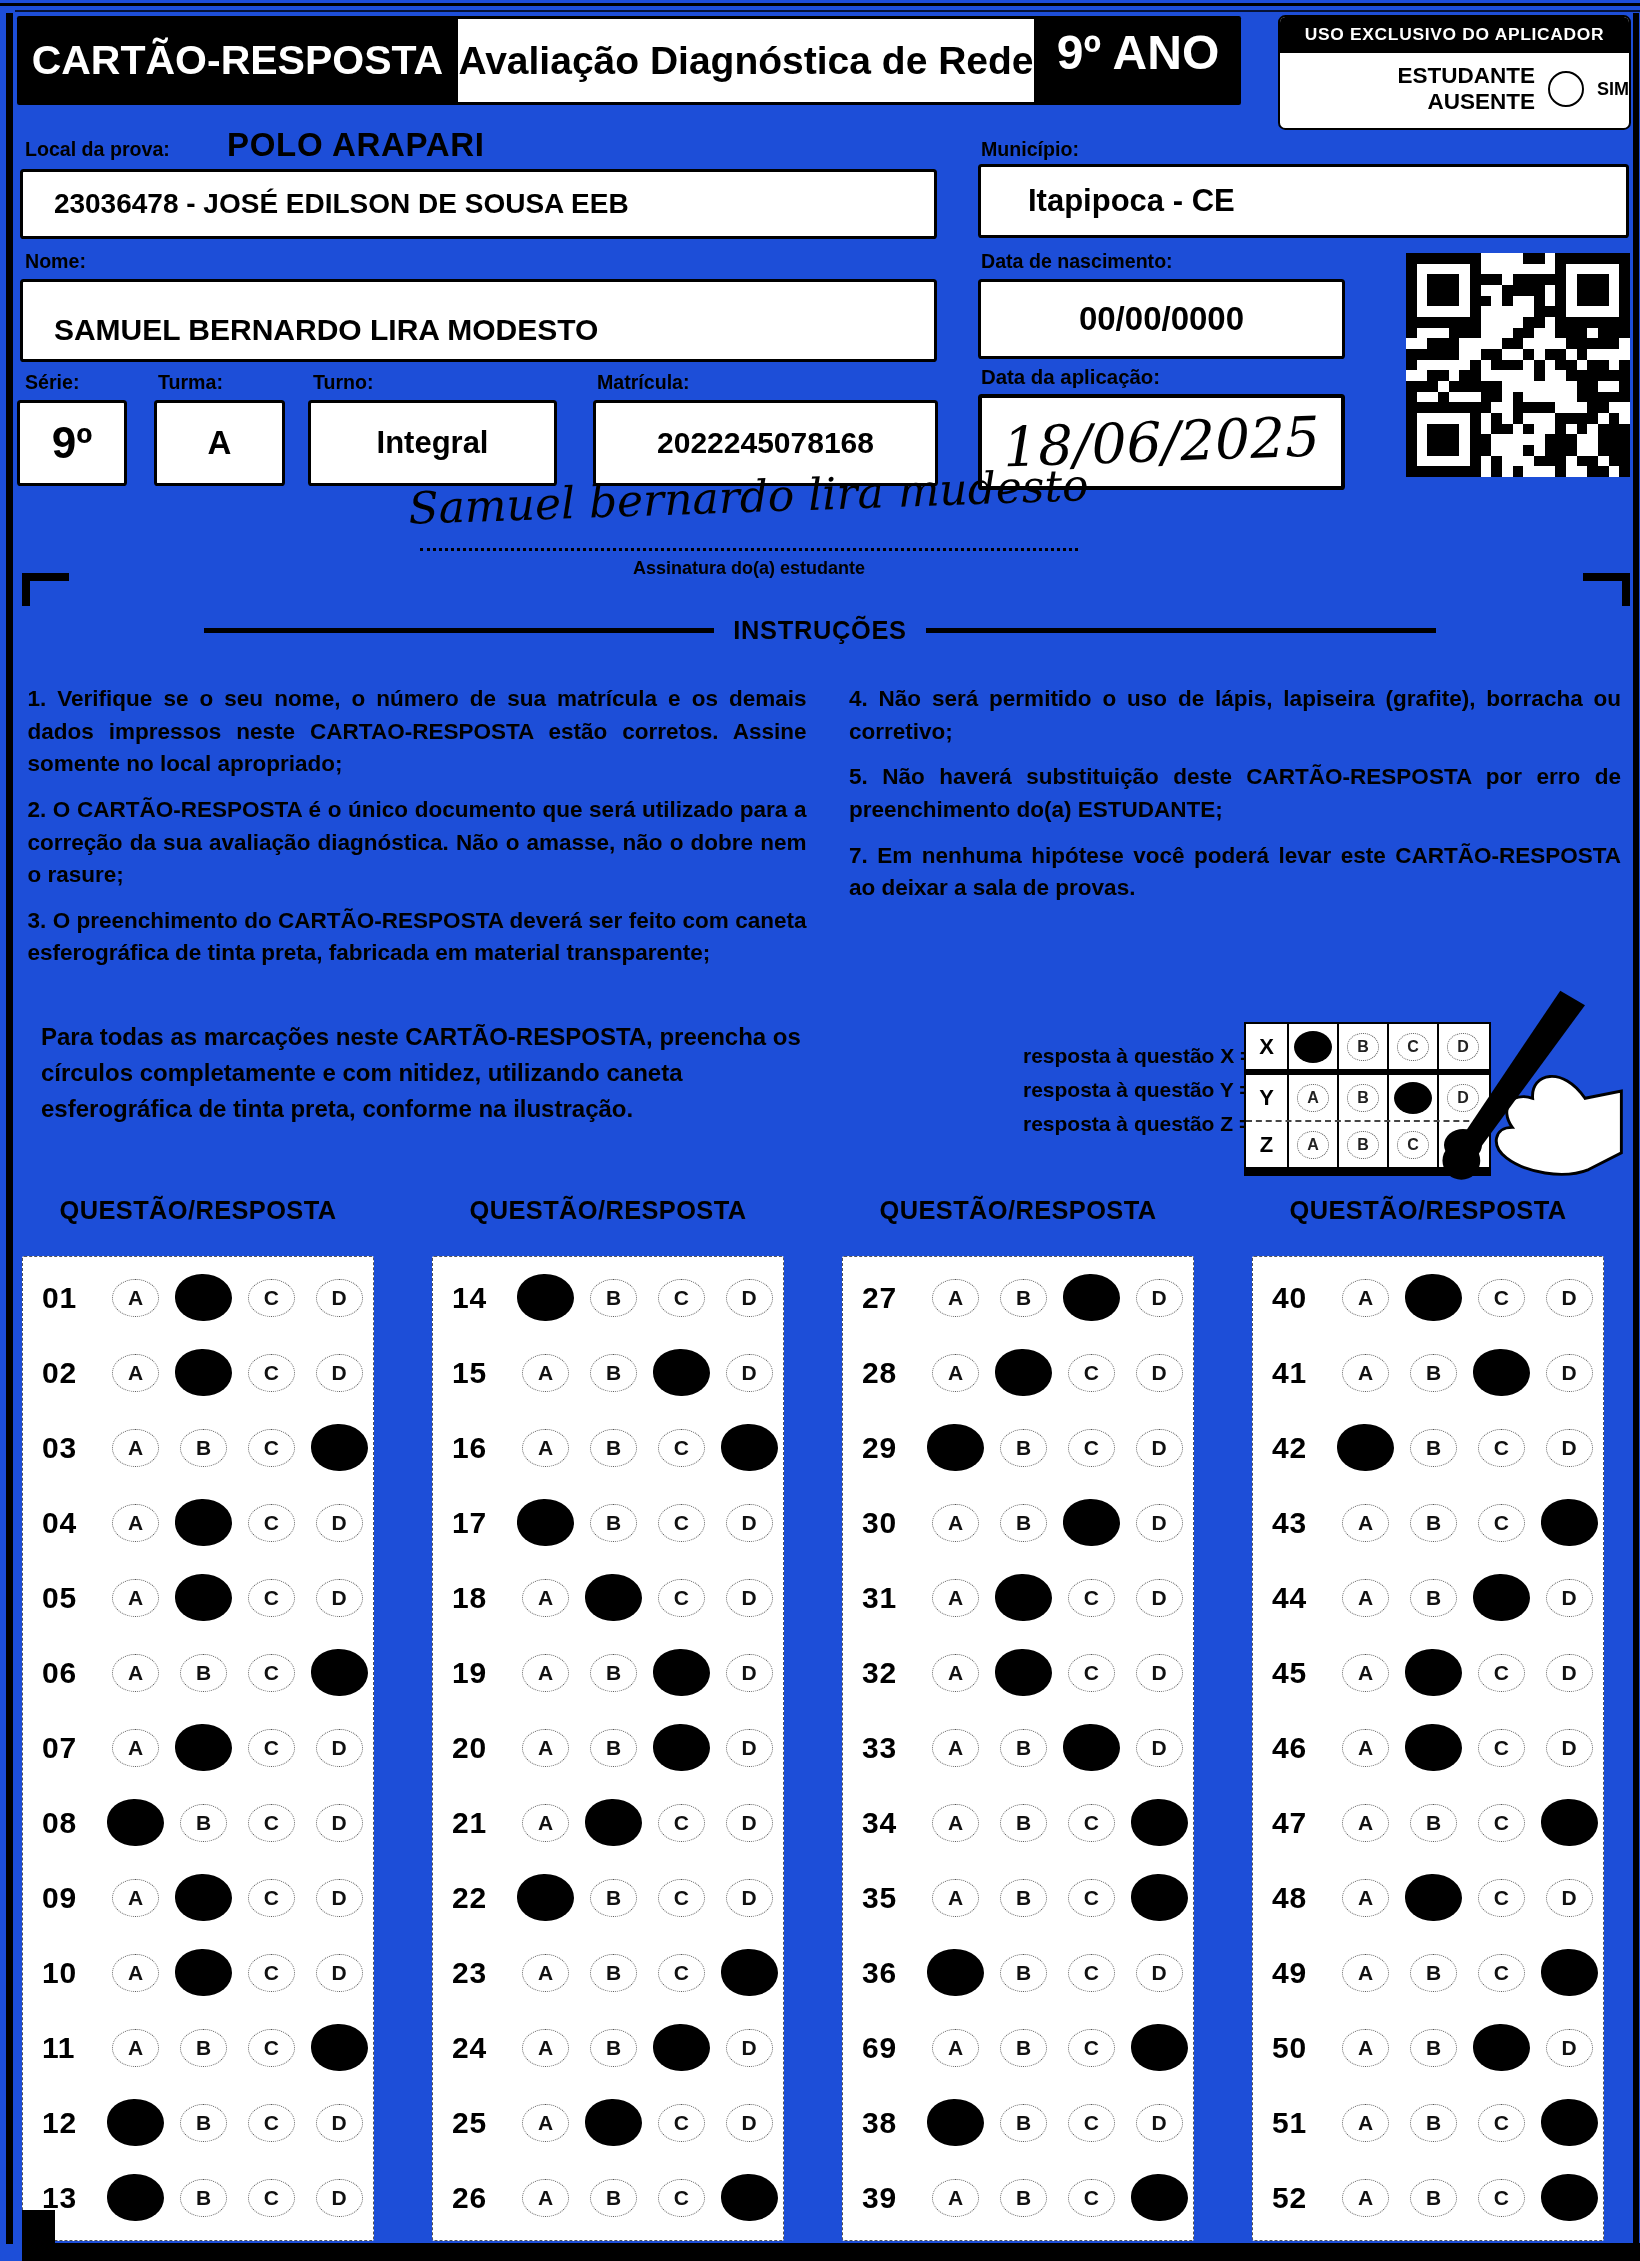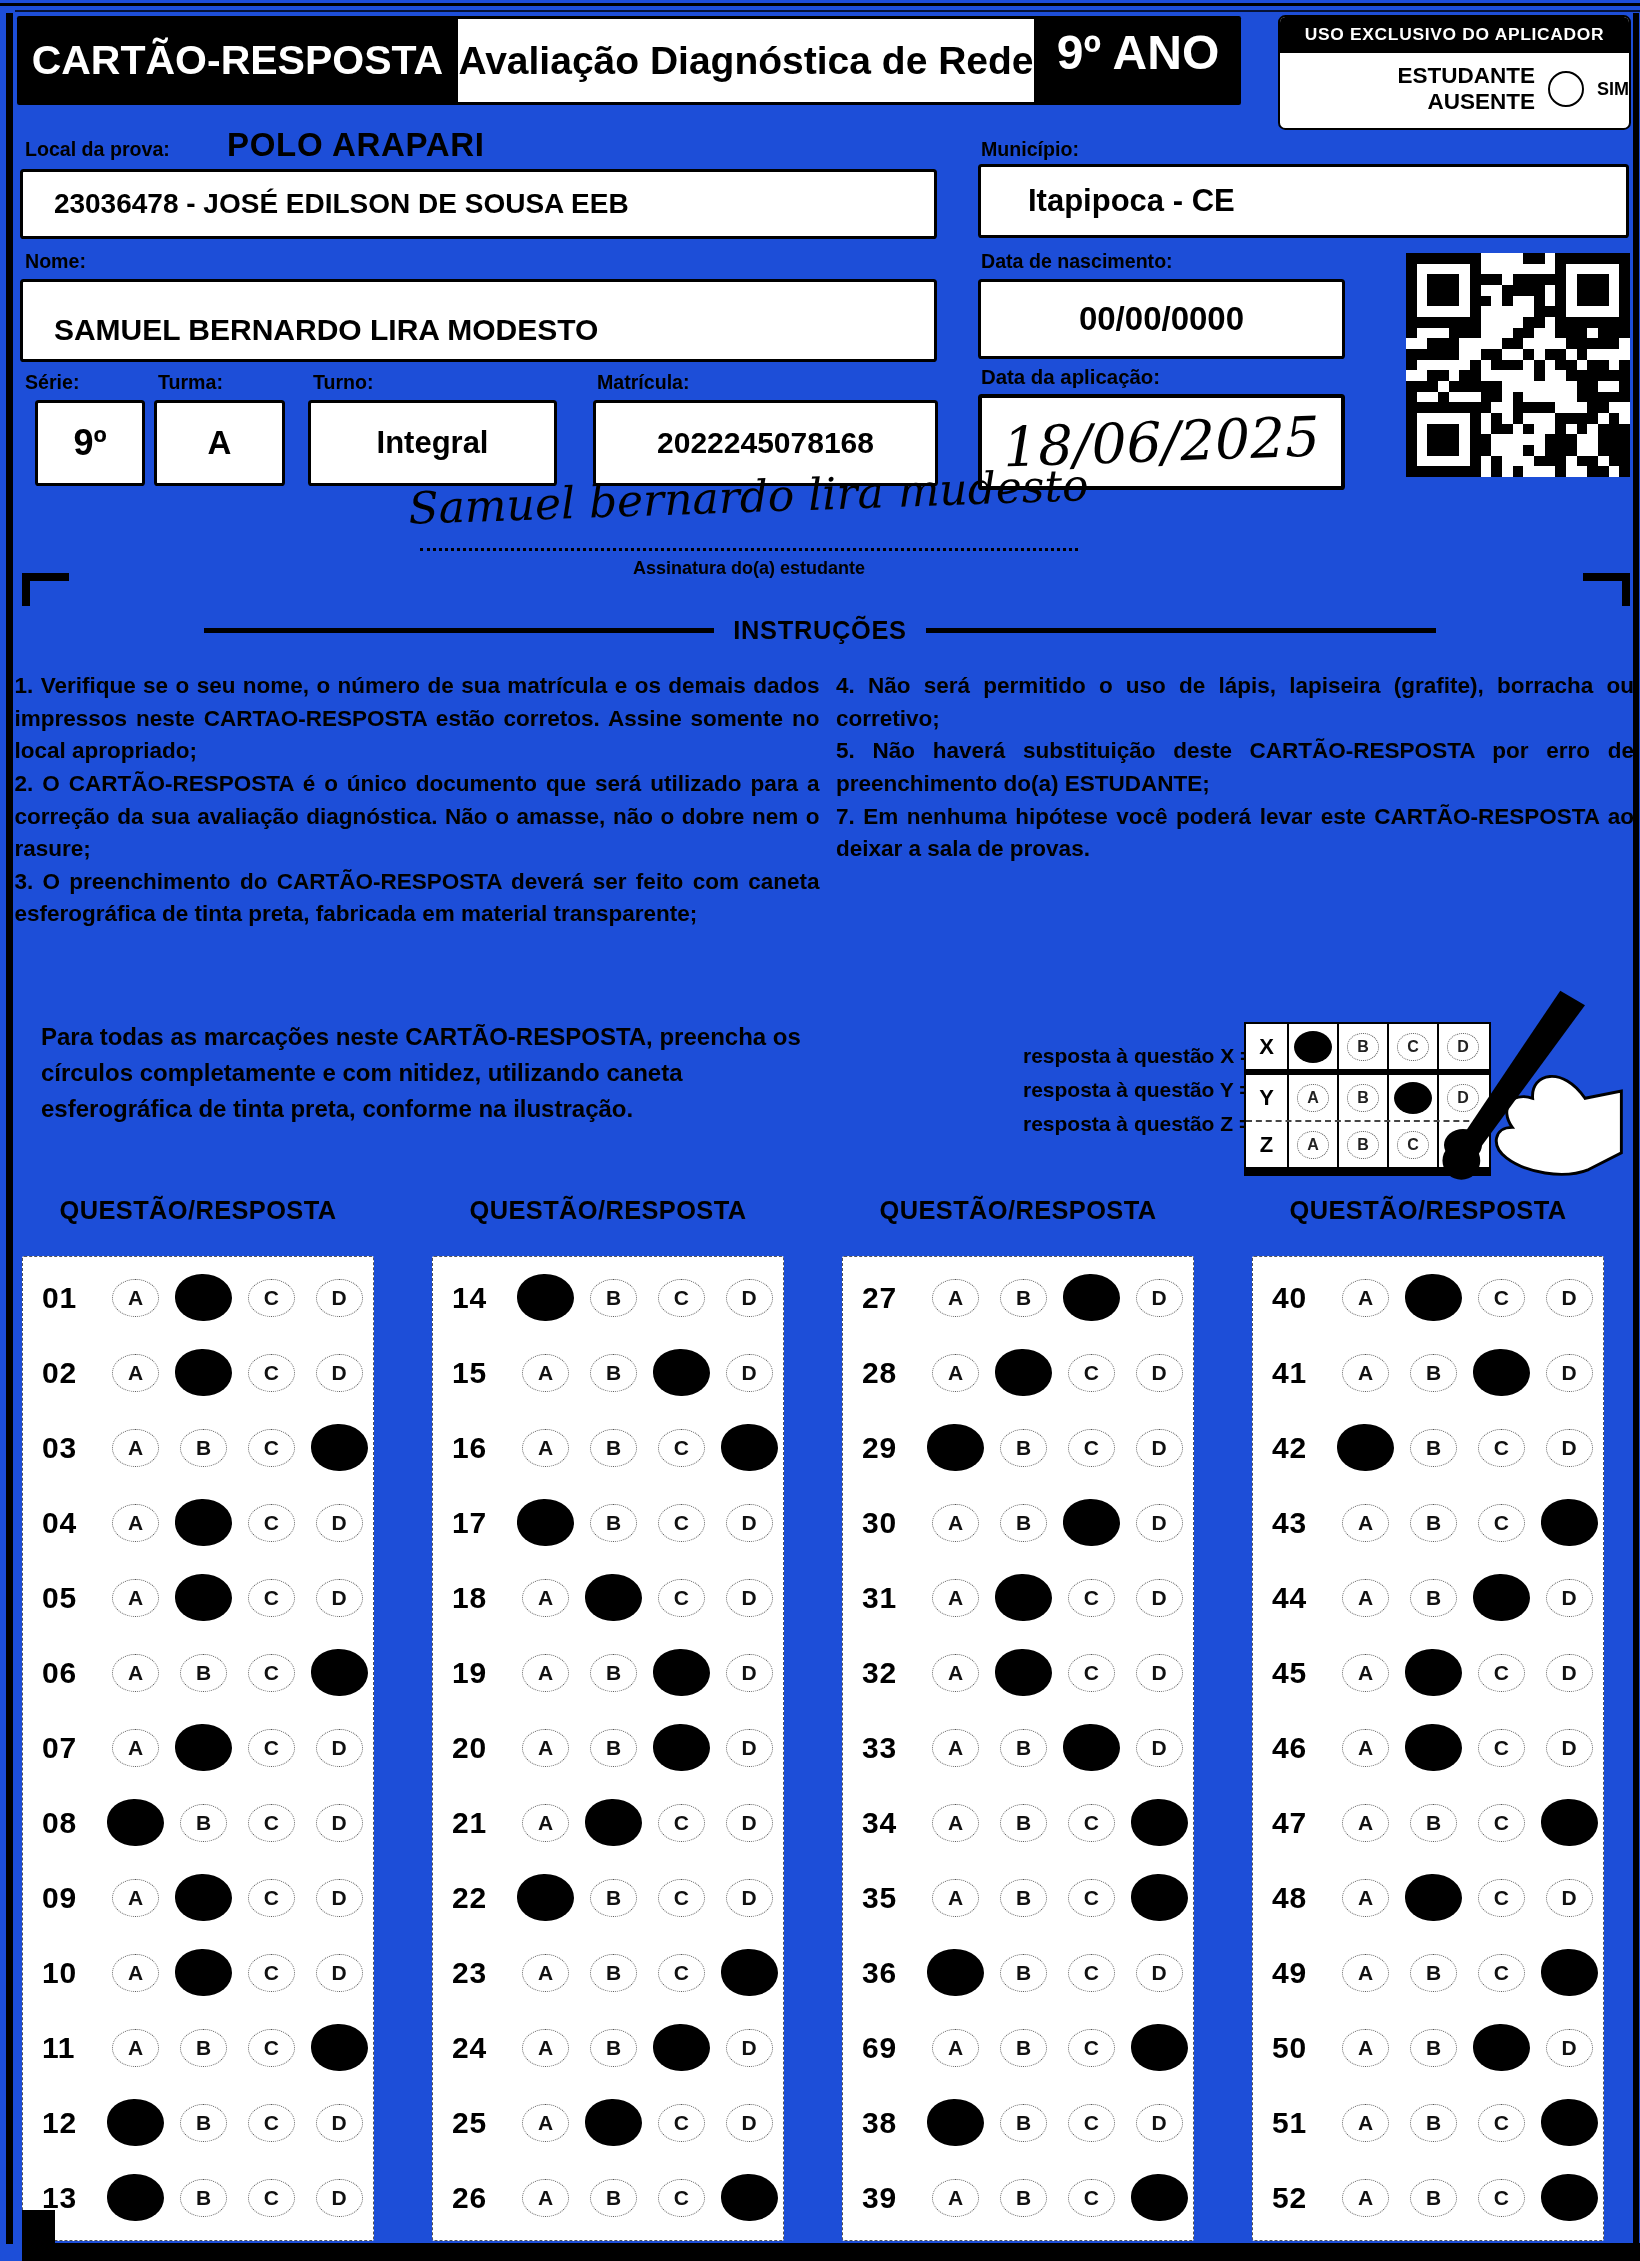--- a/index.html
+++ b/index.html
@@ -21,21 +21,21 @@
   .uso-head{height:36px;background:#000;color:#fff;display:flex;align-items:center;justify-content:center;
             font-size:17.4px;font-weight:700;letter-spacing:0.7px;}
   .uso-body{height:73px;display:flex;align-items:center;padding-left:16px;gap:13px;text-align:right;}
   .uso-label{font-size:22.5px;font-weight:800;}
   .uso-circle{width:32px;height:32px;border:2.9px solid #000;border-radius:50%;background:#fff;flex:0 0 auto;}
   .uso-sim{font-size:18px;font-weight:800;}
   
   .hand{font-family:"DejaVu Serif",serif;font-style:italic;}
   
   .inst-col{font-size:22.5px;font-weight:700;line-height:1.45;text-align:justify;}
-  .inst-col p{margin:0;}
+  .inst-col p{margin:13px;}
   
   .ex-grid{left:1244px;top:1022px;width:247px;border:2.9px solid #000;background:#fff;}
   .ex-row{display:flex;height:45px;}
   .ex-row.sep1{border-top:6.5px solid #000;}
   .ex-row.sep2{border-top:2.2px dashed #444;}
   .ex-grid{border-bottom-width:9.4px;}
   .ex-label{width:41px;border-right:2.2px solid #000;display:flex;align-items:center;justify-content:center;
             font-size:22px;font-weight:800;}
   .ex-cell{width:48px;border-right:2.2px solid #000;display:flex;align-items:center;justify-content:center;}
   .ex-cell:last-child{border-right:none;}
@@ -256,21 +256,21 @@
       <rect x="1" y="15" width="5" height="5" fill="#fff"></rect>
       <rect x="2" y="16" width="3" height="3" fill="#000"></rect>
     </svg>
 
   <div class="abs lbl" style="left:25px;top:371px;">Série:</div>
   <div class="abs lbl" style="left:158px;top:371px;">Turma:</div>
   <div class="abs lbl" style="left:313px;top:371px;">Turno:</div>
   <div class="abs lbl" style="left:597px;top:371px;">Matrícula:</div>
   <div class="abs lbl" style="left:981px;top:366px;font-size:20.4px;">Data da aplicação:</div>
 
-  <div class="abs fbox" style="left:35px;top:400px;width:110px;height:86px;justify-content:center;font-size:36px;">
+  <div class="abs fbox" style="left:17px;top:400px;width:110px;height:86px;justify-content:center;font-size:44px;">
     <span>9º</span>
   </div>
   <div class="abs fbox" style="left:154px;top:400px;width:131px;height:86px;justify-content:center;font-size:33px;">
     <span>A</span>
   </div>
   <div class="abs fbox" style="left:308px;top:400px;width:249px;height:86px;justify-content:center;font-size:31px;">
     <span>Integral</span>
   </div>
   <div class="abs fbox" style="left:593px;top:400px;width:345px;height:86px;justify-content:center;font-size:30px;">
     <span>2022245078168</span>

